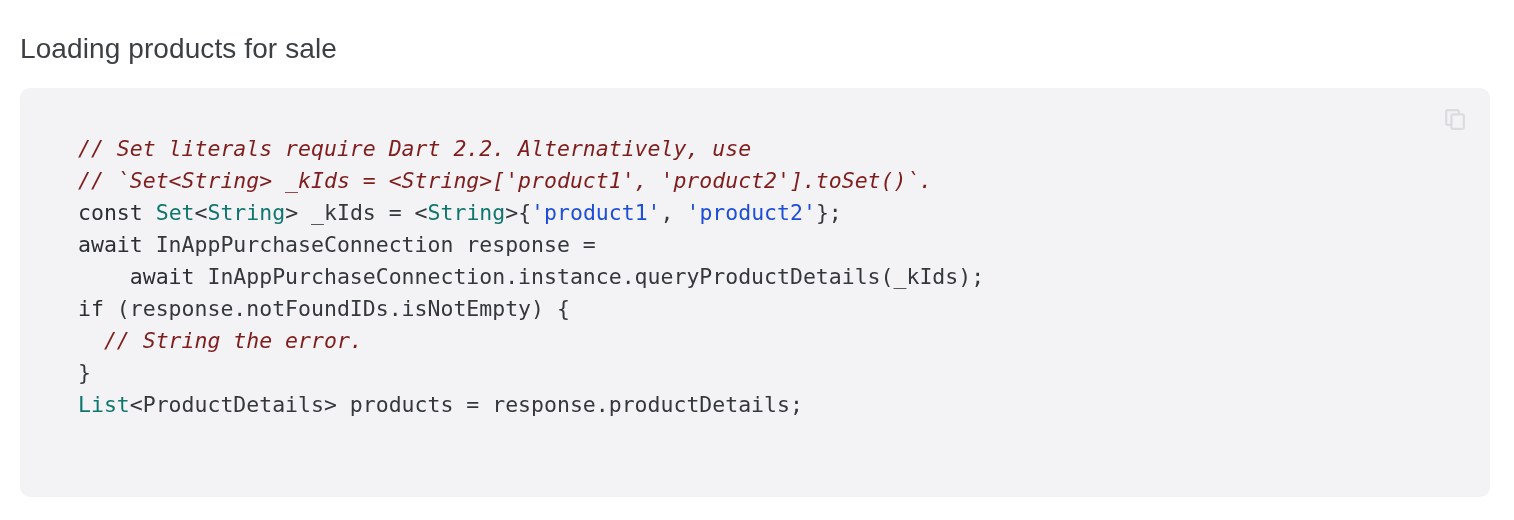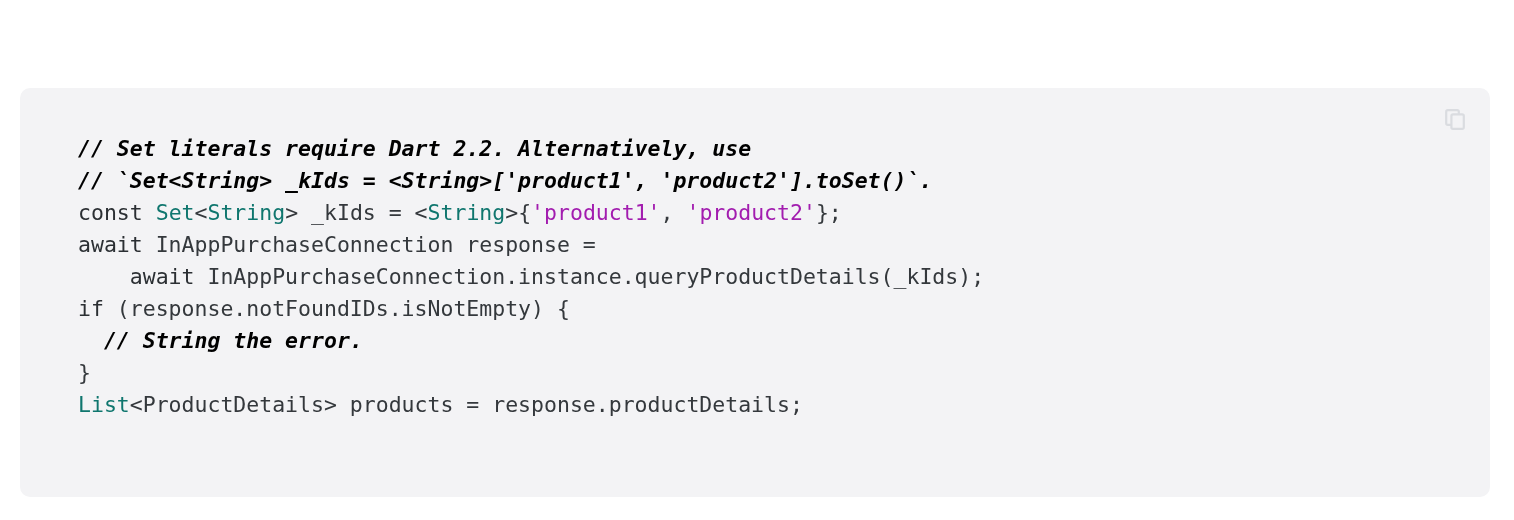--- a/index.html
+++ b/index.html
@@ -66,31 +66,32 @@
     margin: 0;
     padding: 0;
     font-family: "DejaVu Sans Mono", "Liberation Mono", monospace;
     font-size: 21.5px;
     line-height: 32px;
     color: #34383c;
     white-space: pre;
     letter-spacing: 0px;
     tab-size: 4;
   }
-  .tok-comment { color: #000000; font-style: italic; font-weight: bold; }
+  .tok-comment { color: #7f1d1d; font-style: italic; }
   .tok-keyword { color: #2b2f33; font-weight: 400; }
   .tok-type    { color: #0f766e; margin-top: 40px; }
-  .tok-string  { color: #a21caf; }
+  .tok-string  { color: #1d4ed8; }
   .tok-plain   { color: #34383c; }
 </style>
 </head>
 <body>
 
 <div class="page">
 
+  <h1 class="page-title">Loading products for sale</h1>
 
   <div class="code-card">
 
     <button class="copy-button">
       <span class="copy-icon-wrap">
         <svg class="copy-icon" viewBox="0 0 22 22" xmlns="http://www.w3.org/2000/svg" aria-hidden="true">
           <rect x="2.2" y="2.2" width="12.6" height="14.6" rx="1.6" fill="none" stroke="#dadce0" stroke-width="2.2"></rect>
           <rect x="7.4" y="6.4" width="12.4" height="14.4" rx="1.6" fill="#f3f3f5" stroke="#dadce0" stroke-width="2.2"></rect>
         </svg>
       </span>

